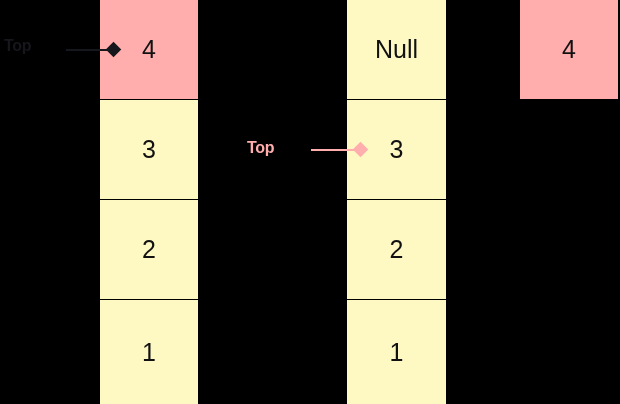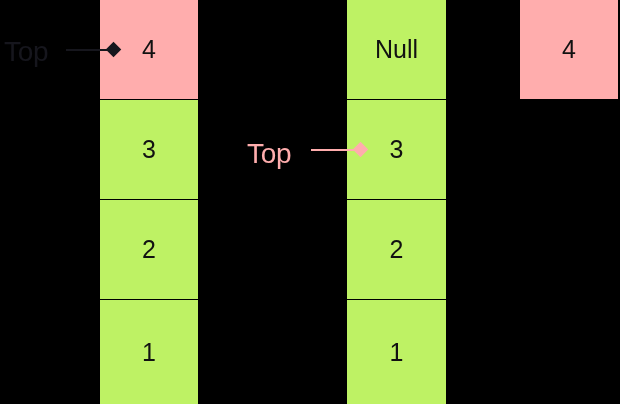--- a/index.html
+++ b/index.html
@@ -23,21 +23,21 @@
   
   .cell {
     position: absolute;
     box-sizing: border-box;
     display: flex;
     align-items: center;
     justify-content: center;
     font-size: 25px;
     line-height: 1;
     color: #111111;
-    background: #bef264;
+    background: #fef9c3;
     border-bottom: 1.6px solid #000000;
     font-family: "Liberation Sans", sans-serif;
   }
   .cell.pink {
     background: #ffadad;
     border-bottom-color: #000000;
   }
   .cell.nodivider {
     border-bottom: none;
   }
@@ -52,22 +52,22 @@
     background: #ffadad;
     color: #111111;
     font-size: 25px;
     line-height: 1;
     font-family: "Liberation Sans", sans-serif;
   }
 
   
   .ptr-label {
     position: absolute;
-    font-size: 28px;
-    font-weight: normal;
+    font-size: 16px;
+    font-weight: bold;
     letter-spacing: -0.3px;
     line-height: 1;
     white-space: nowrap;
     font-family: "Liberation Sans", sans-serif;
   }
   .ptr-label.dark  { color: #16161d; }
   .ptr-label.pink  { color: #ffadad; }
 
   .ptr-line {
     position: absolute;

